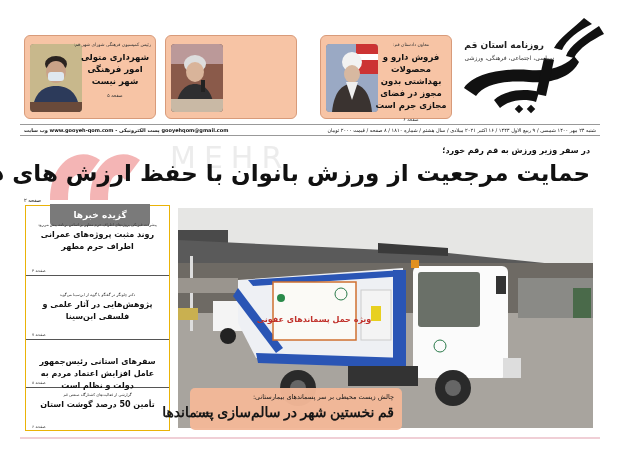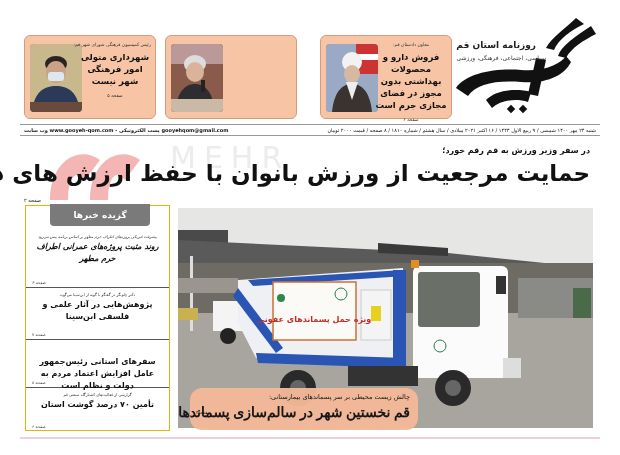--- a/index.html
+++ b/index.html
@@ -1,21 +1,21 @@
 <!DOCTYPE html>
 <html><head>
 <meta charset="utf-8">
 <style>
   * { box-sizing: border-box; margin: 0; padding: 0; }
   html, body { width: 620px; height: 455px; background: #ffffff; overflow: hidden; }
   body { position: relative; font-family: "DejaVu Sans", sans-serif; color: #111; direction: rtl; }
 
   
   .masthead { position: absolute; top: 0; left: 0; width: 620px; height: 120px; }
-  .logo-block { position: absolute; right: 14px; top: 18px; width: 180px; height: 100px; }
+  .logo-block { position: absolute; right: 6px; top: 18px; width: 180px; height: 100px; }
   .logo-subtitle { position: absolute; right: 70px; top: 22px; font-size: 9px; font-weight: bold; color: #222; white-space: nowrap; }
   .logo-tagline { position: absolute; right: 60px; top: 36px; font-size: 6px; color: #333; white-space: nowrap; }
   .logo-mark { position: absolute; right: 10px; top: 0; width: 170px; height: 100px; }
 
   .teaser { position: absolute; top: 35px; width: 132px; height: 84px; background: #f7c4a5; border: 1px solid #d89b7a; border-radius: 6px; }
   .teaser .photo { position: absolute; left: 5px; top: 8px; width: 52px; height: 68px; border-radius: 4px; overflow: hidden; background: #8b7a72; }
   .teaser .text { position: absolute; right: 4px; top: 6px; width: 72px; text-align: center; }
   .teaser .kicker { font-size: 4.5px; color: #333; margin-bottom: 4px; white-space: nowrap; }
   .teaser .title { font-size: 8.5px; font-weight: bold; line-height: 12px; color: #111; }
   .teaser .page { font-size: 4.5px; margin-top: 6px; color: #333; }
@@ -41,21 +41,21 @@
   
   .sidebar { position: absolute; left: 25px; top: 205px; width: 145px; height: 226px; border: 1px solid #eab308; background: #fff; }
   .sidebar-tab { position: absolute; left: 24px; top: -2px; width: 100px; height: 22px; background: #7a7a7a; color: #fff; font-size: 9px; font-weight: bold; text-align: center; line-height: 22px; border-radius: 0 0 4px 4px; }
   .side-item { position: absolute; left: 0; width: 143px; border-bottom: 1px solid #555; text-align: center; padding: 0 4px; }
   .side-item .kicker { font-size: 3.8px; color: #333; margin-top: 4px; white-space: nowrap; overflow: hidden; }
   .side-item .title { font-size: 8px; font-weight: bold; line-height: 12px; margin-top: 2px; }
   .side-item .page { position: absolute; left: 6px; bottom: 2px; font-size: 4px; color: #333; }
 
   
   .main-photo { position: absolute; left: 178px; top: 208px; width: 415px; height: 220px; overflow: hidden; background: #bef264; }
-  .caption-box { position: absolute; left: 190px; top: 388px; width: 228px; height: 42px; background: #f3b898; border-radius: 12px; opacity: 0.96; }
+  .caption-box { position: absolute; left: 190px; top: 388px; width: 212px; height: 42px; background: #f3b898; border-radius: 5px; opacity: 0.96; }
   .caption-kicker { position: absolute; right: 8px; top: 5px; font-size: 6.5px; white-space: nowrap; }
   .caption-title { position: absolute; right: 8px; top: 16px; font-size: 14px; font-weight: bold; white-space: nowrap; font-family: Liberation Serif, serif; }
   .caption-page { position: absolute; left: 6px; top: 22px; font-size: 4.5px; }
 
   .bottom-rule { position: absolute; left: 20px; top: 437px; width: 580px; height: 2px; background: #f0cfd6; }
 </style>
 </head>
 <body>
 
 <div class="masthead">
@@ -139,40 +139,40 @@
   <div class="agency">Agency</div>
 </div>
 
 <div class="kicker-main">در سفر وزیر ورزش به قم رقم خورد؛</div>
 <div class="headline">حمایت مرجعیت از ورزش بانوان با حفظ ارزش های دینی</div>
 <div class="headline-page">صفحه ۲</div>
 
 <div class="sidebar">
   <div class="sidebar-tab">گزیده خبرها</div>
 
-  <div class="side-item" style="top:24px;height:58px;font-style:italic;">
+  <div class="side-item" style="top:12px;height:58px;">
     <div class="kicker">پیشرفت فیزیکی پروژه‌های اطراف حرم مطهر بر اساس برنامه پیش می‌رود</div>
     <div class="title">روند مثبت پروژه‌های عمرانی اطراف حرم مطهر</div>
     <div class="page">صفحه ۴</div>
   </div>
 
   <div class="side-item" style="top:82px;height:52px;">
     <div class="kicker">دکتر چلونگر در گفتگو با گویه از ابن‌سینا می‌گوید</div>
     <div class="title">پژوهش‌هایی در آثار علمی و فلسفی ابن‌سینا</div>
     <div class="page">صفحه ۷</div>
   </div>
 
   <div class="side-item" style="top:134px;height:48px;">
     <div class="title" style="margin-top:16px;">سفرهای استانی رئیس‌جمهور عامل افزایش اعتماد مردم به دولت و نظام است</div>
     <div class="page">صفحه ۸</div>
   </div>
 
   <div class="side-item" style="top:182px;height:43px;border-bottom:none;">
     <div class="kicker">گزارشی از فعالیت‌های کشتارگاه صنعتی قم</div>
-    <div class="title">تأمین ۷۰ درصد گوشت استان</div>
+    <div class="title">تأمین 50 درصد گوشت استان</div>
     <div class="page">صفحه ۶</div>
   </div>
 </div>
 
 <div class="main-photo">
   <svg width="415" height="220" viewBox="0 0 415 220">
     <rect width="415" height="80" fill="#e6e6e4"></rect>
     <rect y="80" width="415" height="140" fill="#a8a49e"></rect>
     <path d="M0 22 L50 22 L50 35 L0 35 Z" fill="#4a4a4a"></path>
     <path d="M0 32 L270 45 L415 60 L415 75 L0 60 Z" fill="#5a5a5a"></path>

